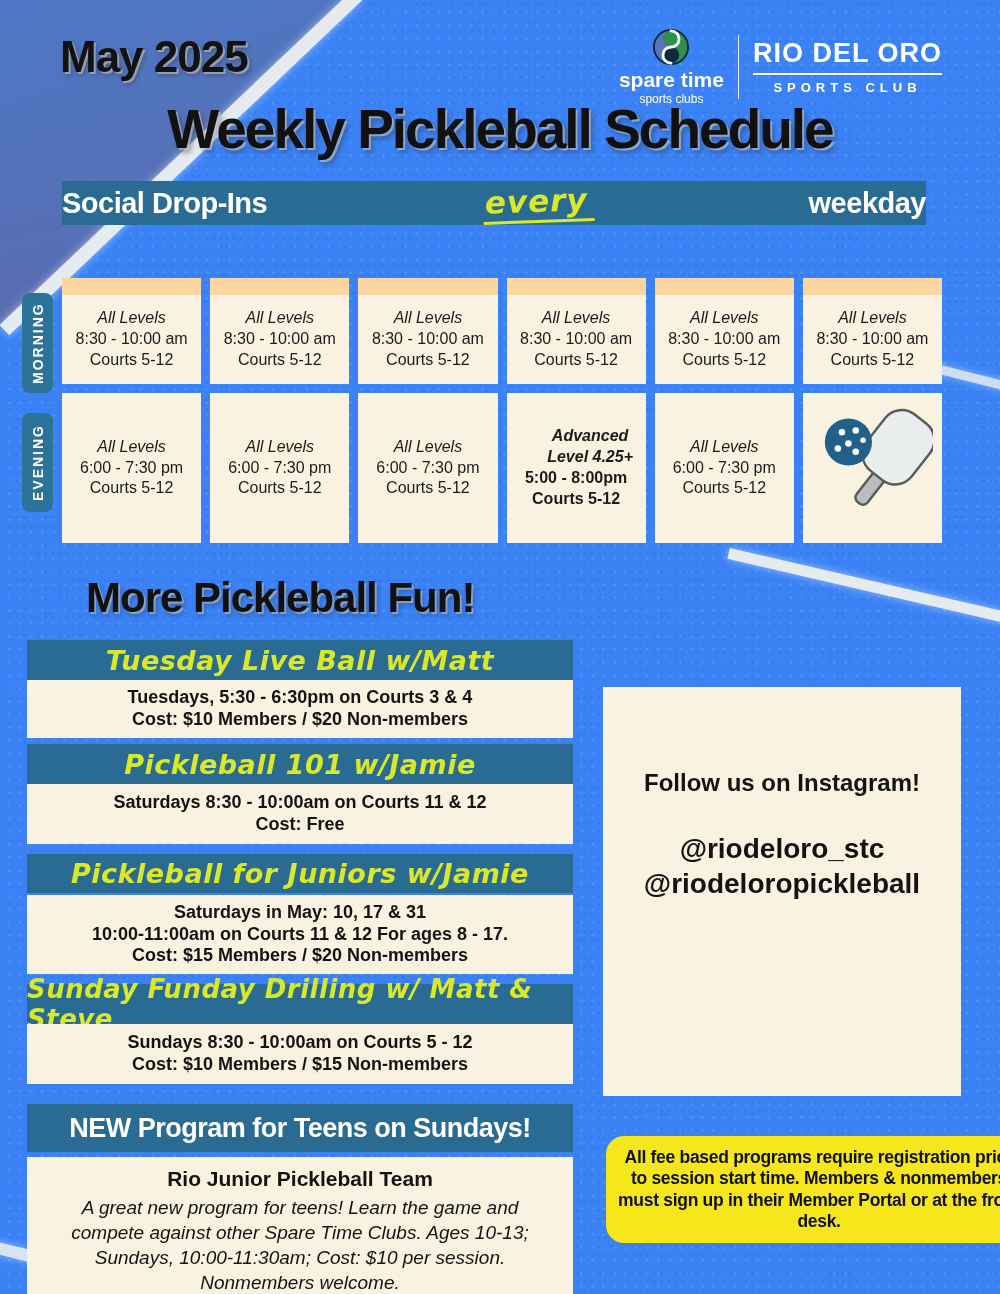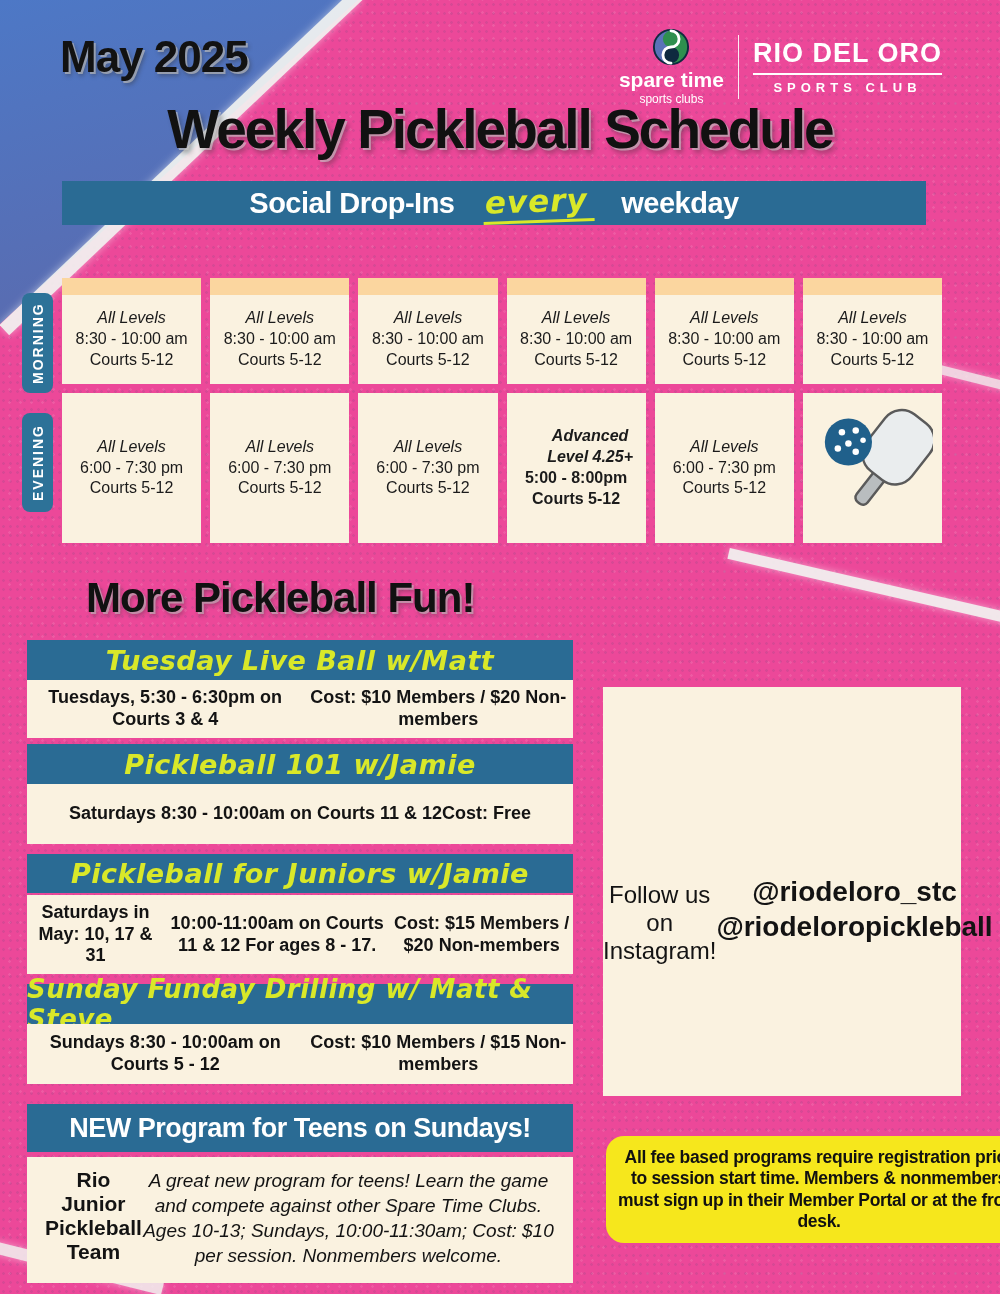--- a/index.html
+++ b/index.html
@@ -1,20 +1,20 @@
 <!DOCTYPE html>
 <html><head>
 <meta charset="utf-8">
 <style>
   * { margin:0; padding:0; box-sizing:border-box; }
   html,body { width:1000px; }
   body { font-family:"Liberation Sans", sans-serif; }
   .page {
     position:relative; width:1000px; height:1294px; overflow:hidden;
-    background:#ec4899;
+    background:#3b82f6;
   }
   .page::before {
     content:""; position:absolute; inset:0;
     background-image:
       radial-gradient(rgba(20,70,110,0.10) 1px, transparent 1.4px),
       radial-gradient(rgba(255,255,255,0.10) 1px, transparent 1.4px);
     background-size:7px 9px, 11px 13px;
     background-position:0 0, 4px 6px;
   }
   
@@ -47,21 +47,21 @@
 
   .main-title {
     position:absolute; left:0; top:97px; width:1000px; text-align:center;
     font-size:55px; font-weight:bold; letter-spacing:-2px; color:#111;
     text-shadow:2px 2px 0 rgba(205,205,205,0.6), 4px 5px 5px rgba(40,40,40,0.35);
   }
 
   
   .drop-banner {
     position:absolute; left:62px; top:181px; width:864px; height:44px;
-    background:#2a6b94; display:flex; align-items:center; justify-content:center; gap:28px;
+    background:#2a6b94; display:flex; align-items:center; justify-content:space-between; gap:28px;
   }
   .drop-banner .w { color:#fff; font-weight:bold; font-size:29px; letter-spacing:-0.5px; }
   .drop-banner .hl {
     font-family:"DejaVu Sans", sans-serif; font-style:italic; font-weight:bold;
     color:#d9e829; font-size:31px; letter-spacing:1px;
     border-bottom:3px solid #d9e829; padding:0 6px 1px 2px; transform:rotate(-2deg);
   }
 
   
   .six { position:absolute; left:62px; width:880px; display:grid;
@@ -97,42 +97,42 @@
   .lcol { position:absolute; left:27px; width:546px; }
   .script-banner {
     background:#2a6b94; display:flex; align-items:center; justify-content:center;
     font-family:"DejaVu Sans", sans-serif; font-style:italic; font-weight:bold;
     color:#d9e829; letter-spacing:0.5px;
   }
   .sb1 { top:640px; height:40px; font-size:27px; }
   .sb2 { top:744px; height:40px; font-size:27px; }
   .sb3 { top:854px; height:39px; font-size:27px; }
   .sb4 { top:984px; height:40px; font-size:26px; }
-  .cream { background:#faf2e0; display:flex; flex-direction:row; align-items:center;
+  .cream { background:#faf2e0; display:flex; flex-direction:column; align-items:center;
     justify-content:center; text-align:center; color:#131313; }
   .info { font-weight:bold; font-size:18px; line-height:1.22; }
   .bx1 { top:680px; height:58px; }
   .bx2 { top:784px; height:60px; }
   .bx3 { top:895px; height:79px; }
   .bx4 { top:1024px; height:60px; }
 
   .teen-banner {
     position:absolute; left:27px; width:546px; top:1104px; height:48px;
     background:#2a6b94; display:flex; align-items:center; justify-content:center;
     color:#fff; font-weight:bold; font-size:27px; letter-spacing:-0.5px;
   }
   .teen-box { top:1157px; min-height:126px; padding:10px 18px 14px; }
   .teen-team { font-weight:bold; font-size:21px; margin-bottom:4px; }
   .teen-desc { font-style:italic; font-size:19px; line-height:1.32; }
 
   
   .rcol { position:absolute; left:603px; width:358px; }
   .events-banner { top:633px; height:48px; font-size:31px; }
   .events-box { top:687px; height:409px; justify-content:flex-start; }
-  .follow { font-weight:normal; font-size:24px; margin-top:63px; }
+  .follow { font-weight:bold; font-size:24px; margin-top:82px; }
   .handles { margin-top:34px; font-weight:bold; font-size:28px; line-height:1.25; }
 
   .notice {
     position:absolute; left:606px; top:1136px; width:426px;
     background:#f6e71c; border-radius:18px; padding:11px 10px;
     text-align:center; font-weight:bold; font-size:17.5px; line-height:1.22;
     letter-spacing:-0.3px; color:#111;
   }
 </style>
 </head>

